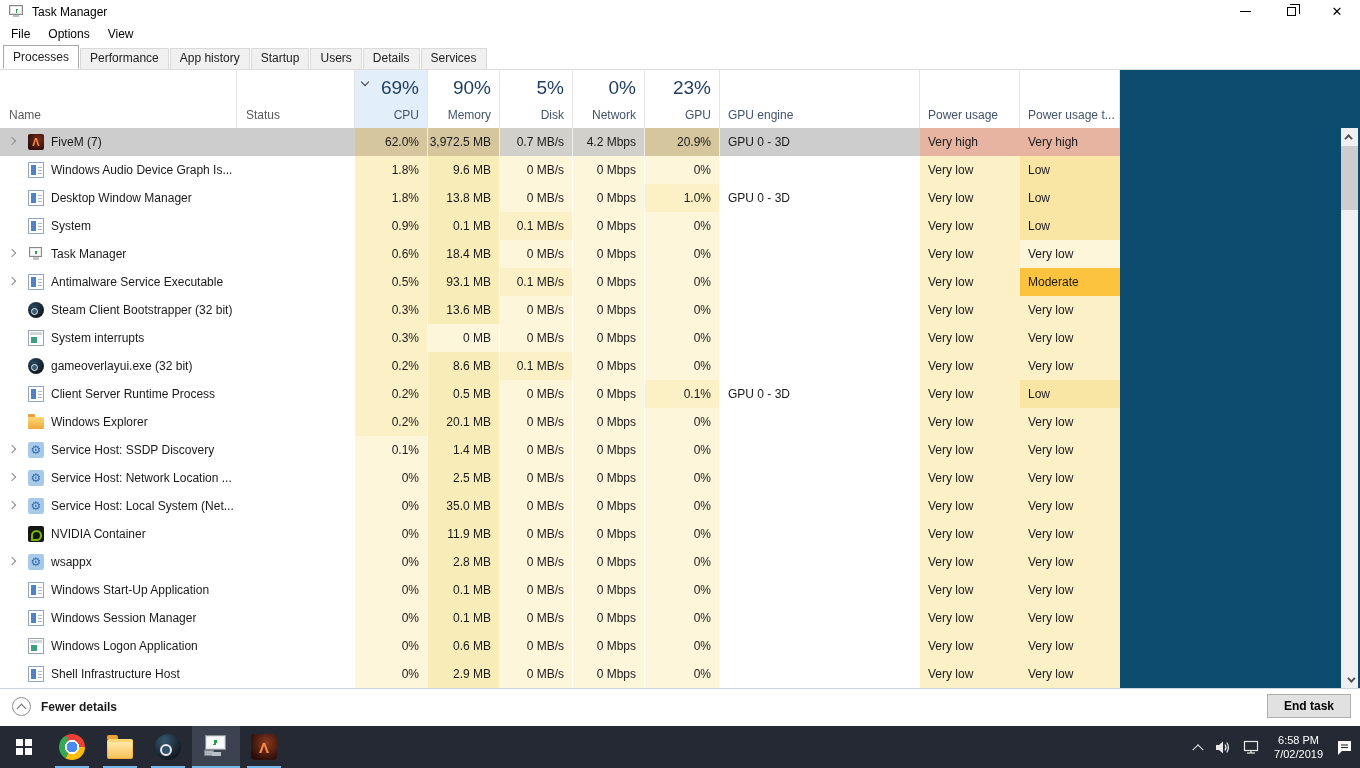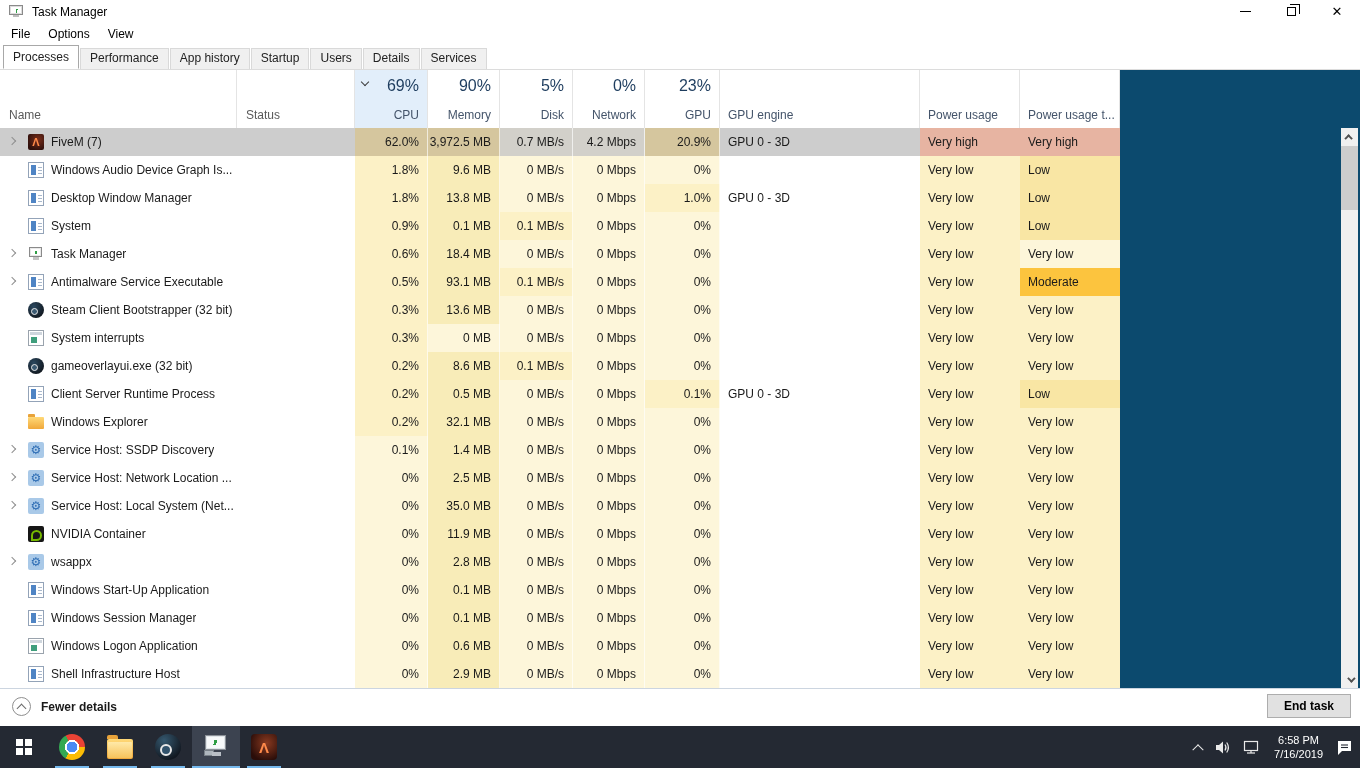--- a/index.html
+++ b/index.html
@@ -32,21 +32,21 @@
   .tabbar { position:absolute; left:0; top:44px; width:1360px; height:26px; background:#fff; border-bottom:1px solid #dcdcdc; display:flex; align-items:flex-end; padding-left:3px; }
   .tab { height:21px; line-height:19px; padding:0 9px; background:#f0f0f0; border:1px solid #d9d9d9; border-bottom:none; margin-right:1px; color:#222; }
   .tab.active { background:#fff; border:1px solid #a8a8a8; border-bottom:1px solid #fff; height:24px; line-height:22px; position:relative; z-index:2; }
 
   
   .grid-cols { display:grid; grid-template-columns:237px 118px 73px 72px 73px 72px 75px 200px 100px 100px; }
   .theader { position:absolute; left:0; top:70px; width:1120px; height:58px; background:#fff; }
   .hc { position:relative; border-right:1px solid #e4e4e4; height:58px; }
   .hc.sorted { background:#e2eefa; }
   .hc .lbl-bl { position:absolute; left:9px; bottom:6px; color:#5a5a5a; }
-  .hc .pct { position:absolute; right:8px; top:7px; font-size:16px; color:#1d3c5e; }
+  .hc .pct { position:absolute; right:8px; top:7px; font-size:19px; color:#1d3c5e; }
   .hc .lbl { position:absolute; right:8px; bottom:6px; color:#44546a; }
   .hc .lbl-l { position:absolute; left:8px; bottom:6px; color:#44546a; }
   .sort-chev { position:absolute; left:7px; top:9px; width:7px; height:7px; }
   .sort-chev::after { content:""; position:absolute; left:0; top:0; width:5px; height:5px; border-right:1px solid #3c3c3c; border-bottom:1px solid #3c3c3c; transform:rotate(45deg); }
 
   .tbody { position:absolute; left:0; top:128px; width:1120px; height:560px; background:#fff; }
   .row { height:28px; cursor:default; }
   .row.selected { background:#cdcdcd; }
   .cell { display:flex; align-items:center; height:28px; overflow:hidden; }
   .cell.num { justify-content:flex-end; padding-right:8px; border-right:1px solid rgba(255,255,255,0.65); }
@@ -386,21 +386,21 @@
       <div class="cell txt trend heat-h2">Low</div>
     </div>
       <div class="row grid-cols">
       <div class="cell name-cell">
         <span class="chev"></span>
         <span class="ficon icon-folder"></span>
         <span class="pname">Windows Explorer</span>
       </div>
       <div class="cell txt st"></div>
       <div class="cell num cpu heat-l">0.2%</div>
-      <div class="cell num mem heat-m">32.1 MB</div>
+      <div class="cell num mem heat-m">20.1 MB</div>
       <div class="cell num disk heat-z">0 MB/s</div>
       <div class="cell num net heat-z">0 Mbps</div>
       <div class="cell num gpu heat-z">0%</div>
       <div class="cell txt eng"></div>
       <div class="cell txt pow heat-l">Very low</div>
       <div class="cell txt trend heat-l">Very low</div>
     </div>
       <div class="row grid-cols">
       <div class="cell name-cell">
         <span class="chev show"></span>
@@ -604,21 +604,21 @@
       </div>
       <div class="tray-item">
         <svg width="18" height="16" viewBox="0 0 18 16">
             <rect x="1.5" y="2.5" width="13" height="9" fill="none" stroke="#e9e9e9" stroke-width="1.2"></rect>
             <line x1="4" y1="14" x2="12" y2="14" stroke="#e9e9e9" stroke-width="1.2"></line>
             <line x1="8" y1="11.5" x2="8" y2="14" stroke="#e9e9e9" stroke-width="1.2"></line>
           </svg>
       </div>
       <div class="clock">
         <div>6:58 PM</div>
-        <div>7/16/2019</div>
+        <div>7/02/2019</div>
       </div>
       <div class="tray-item">
         <svg width="18" height="17" viewBox="0 0 18 17">
             <path d="M2 2 h13 v10 h-9 l-4 4 z" fill="#fff"></path>
             <line x1="5" y1="6" x2="12" y2="6" stroke="#242933" stroke-width="1.1"></line>
             <line x1="5" y1="8.5" x2="12" y2="8.5" stroke="#242933" stroke-width="1.1"></line>
           </svg>
       </div>
     </div>
   </div>

